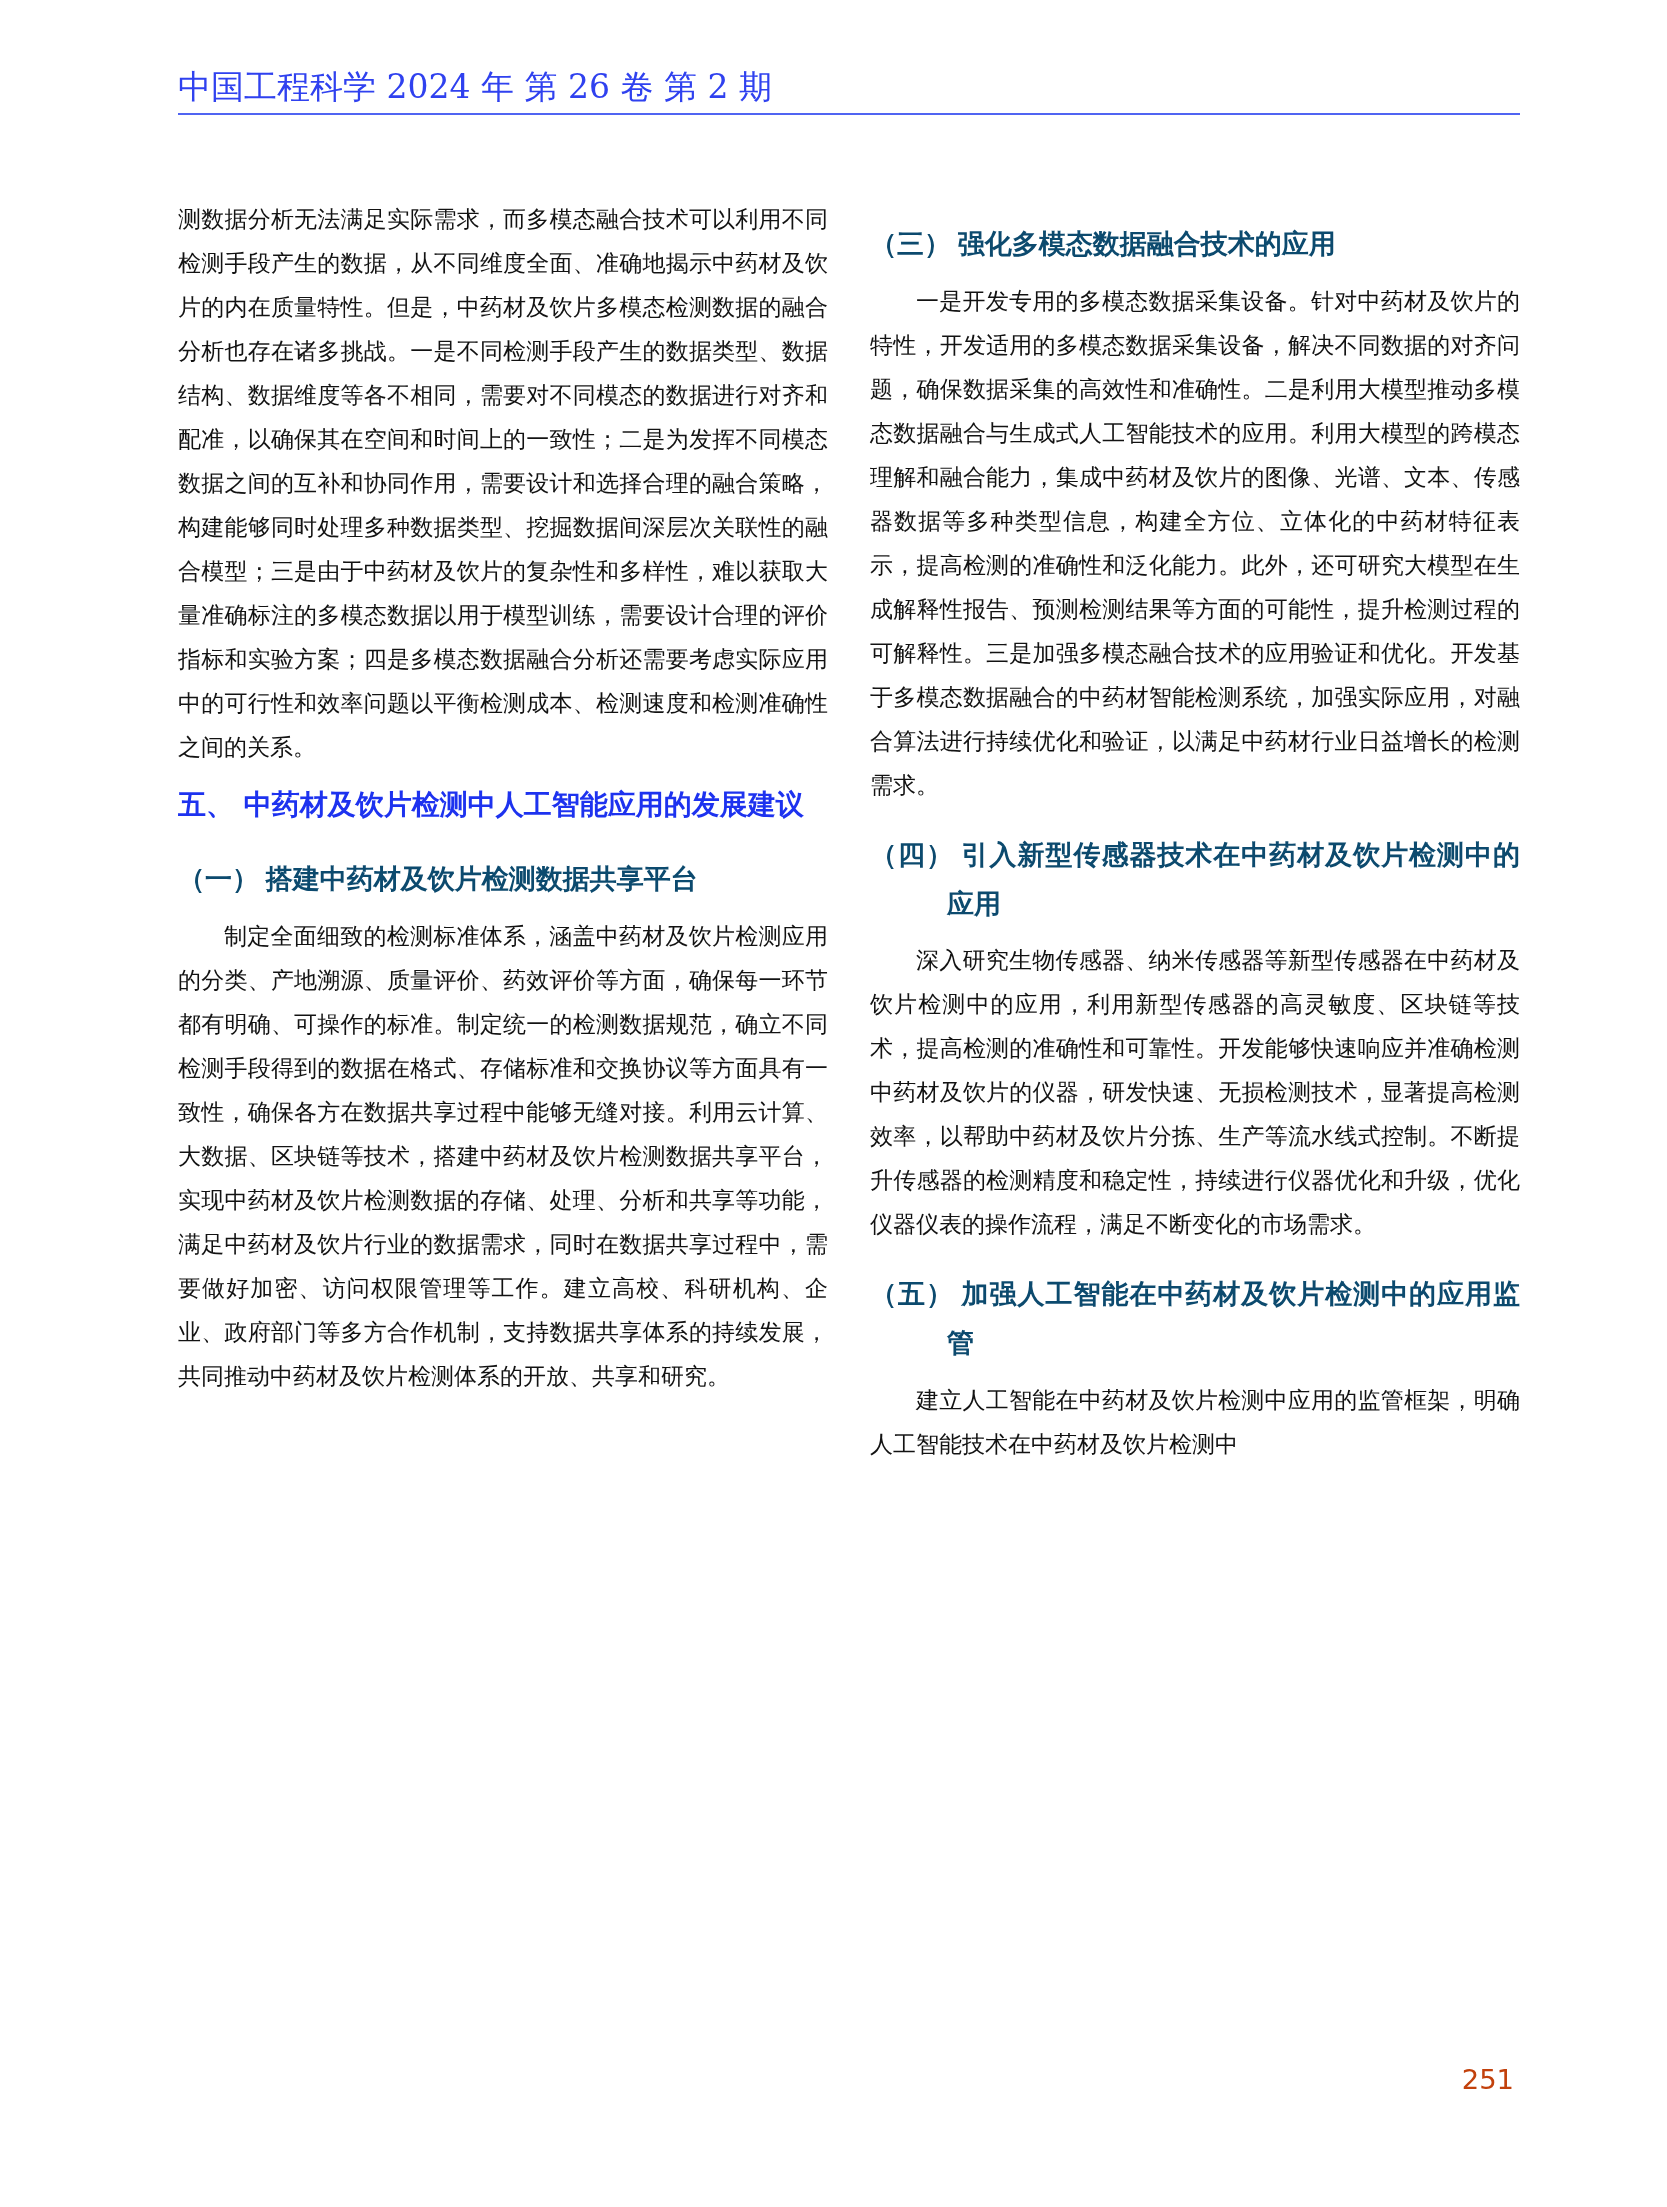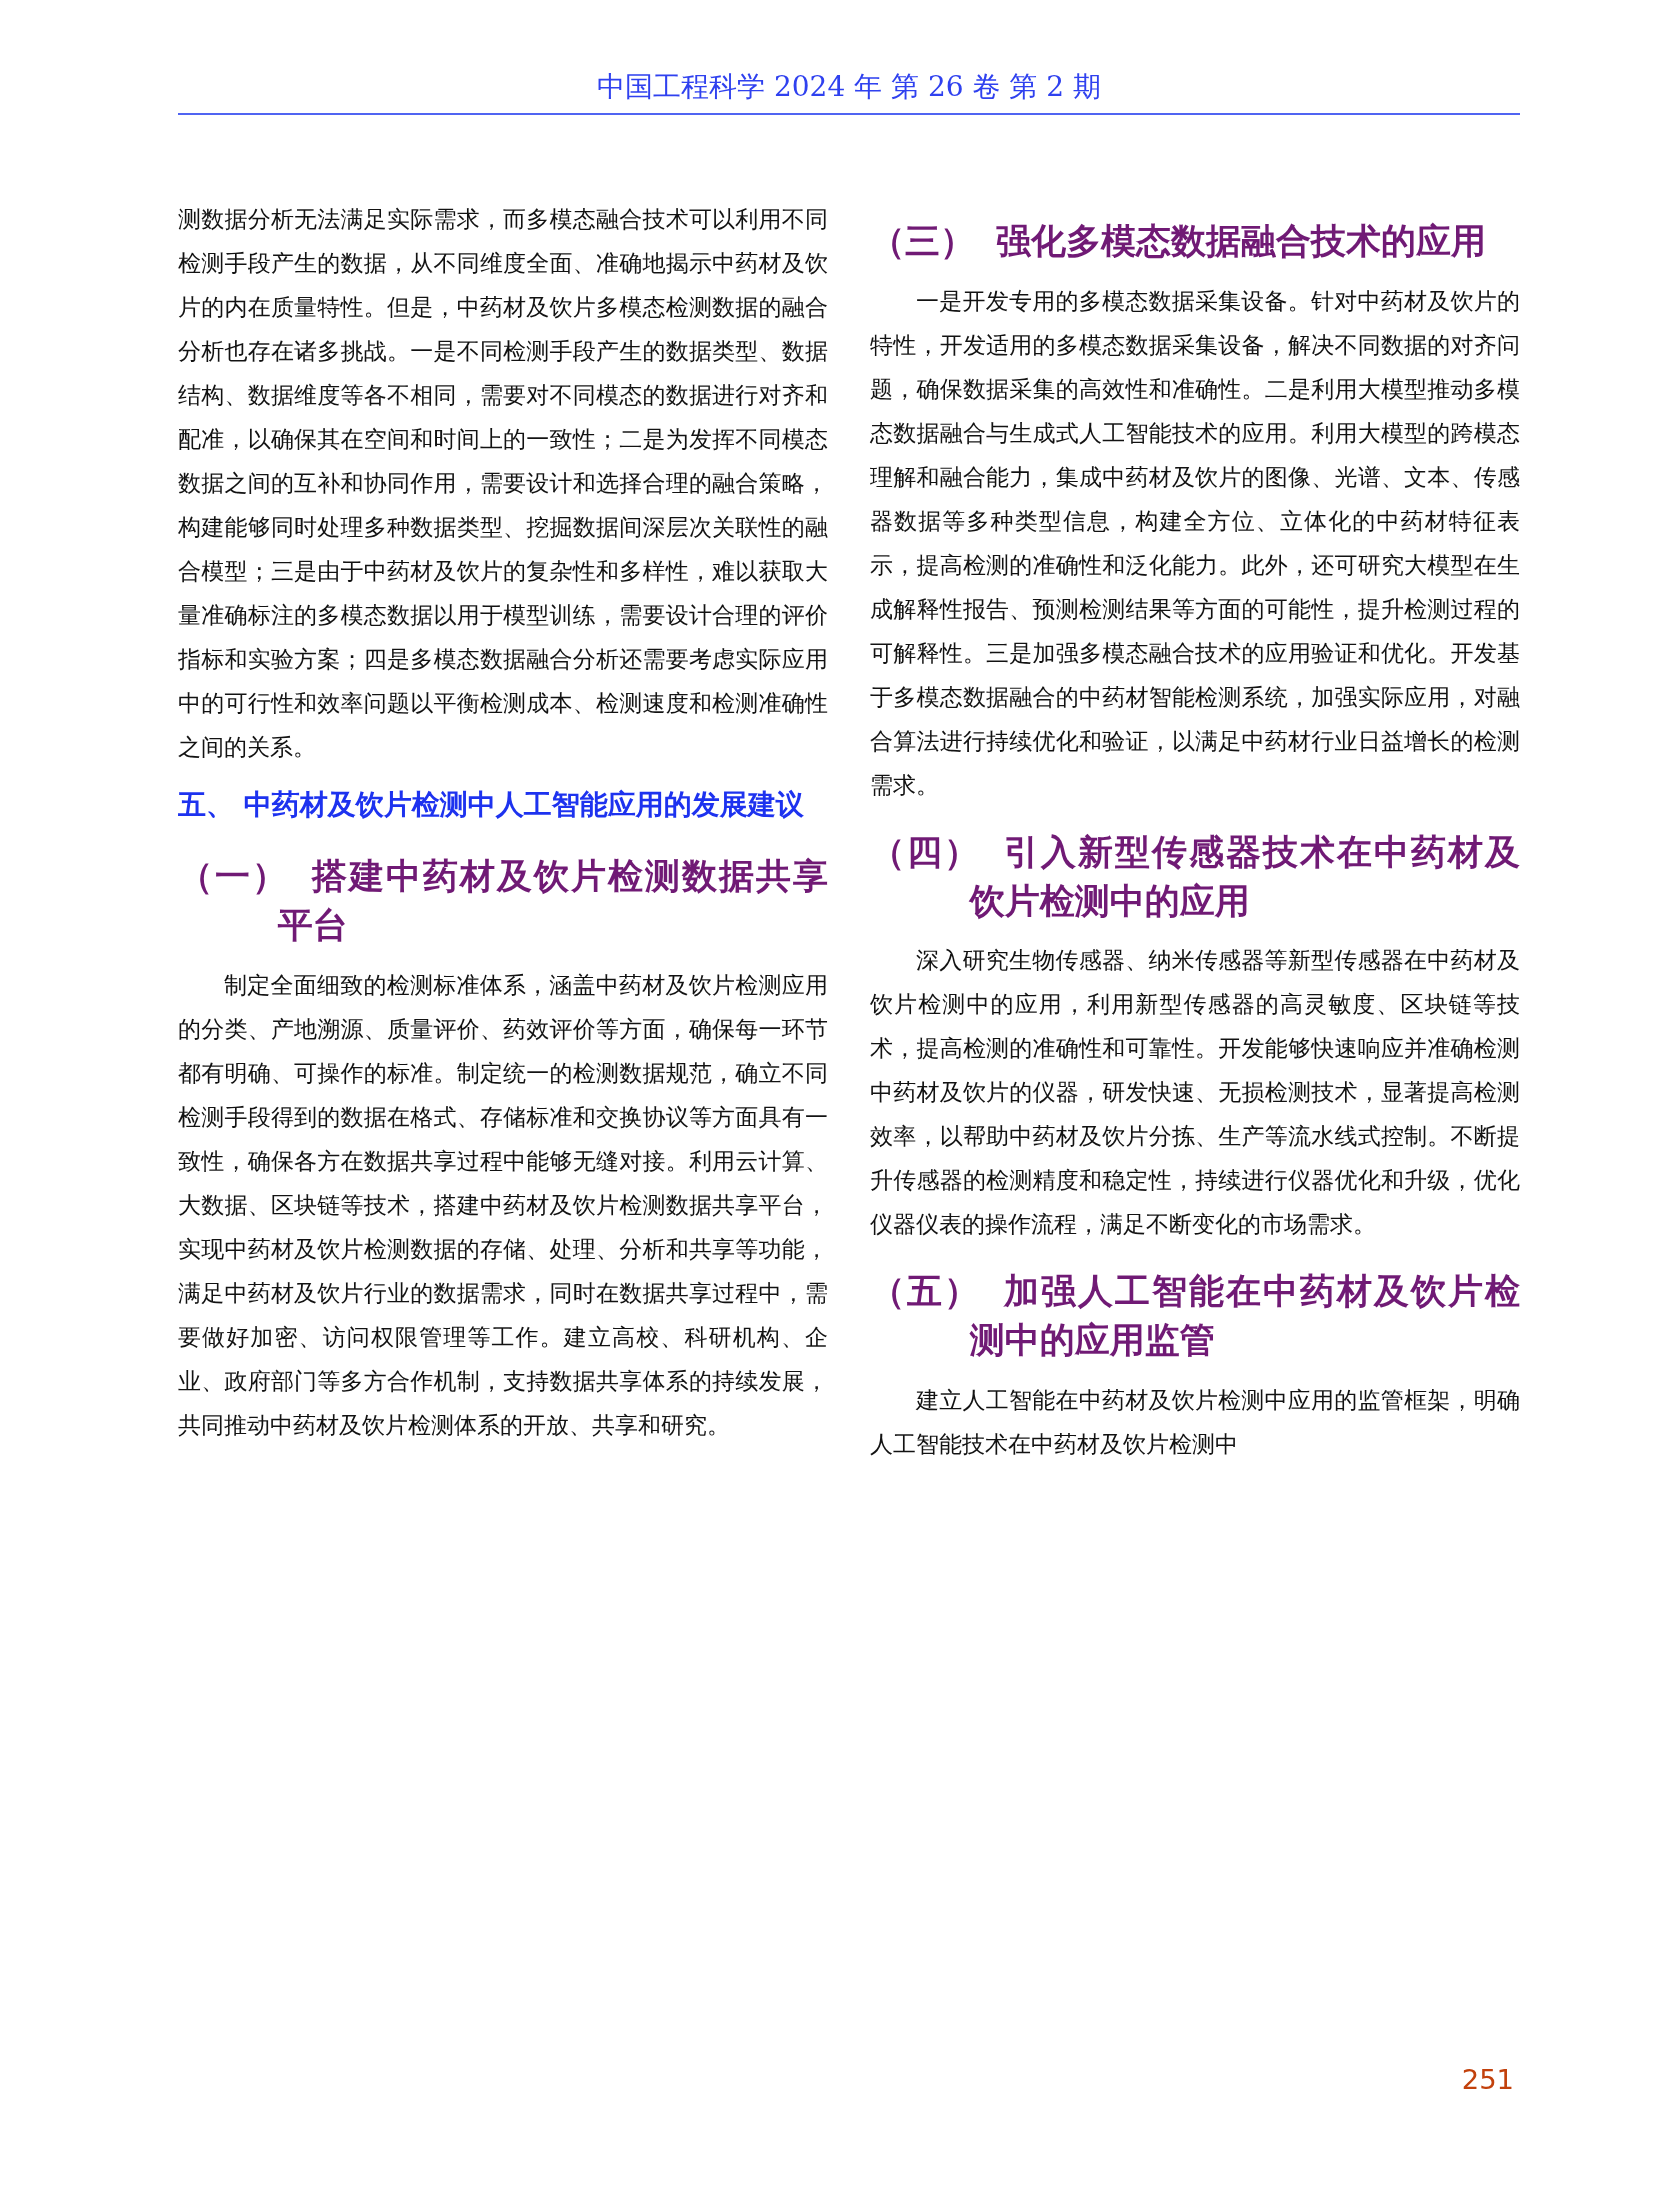--- a/index.html
+++ b/index.html
@@ -13,23 +13,23 @@
     font-family: "DejaVu Serif", serif;
     color: #121212;
   }
   .content {
     position: absolute;
     left: 178px;
     top: 69px;
     width: 1342px;
   }
   .page-header {
-    text-align: center;
+    text-align: left;
     font-family: "DejaVu Serif", serif;
-    font-size: 28px;
+    font-size: 33px;
     line-height: 35px;
     color: #2f41ef;
     padding-bottom: 8.8px;
     border-bottom: 2.9px solid #5064f2;
   }
   .columns {
     display: flex;
     gap: 42px;
     margin-top: 82px;
   }
@@ -47,25 +47,25 @@
     font-weight: bold;
     font-size: 28px;
     line-height: 55px;
     color: #1d32ef;
     margin: 7.8px 0 0 0;
     padding-left: 2em;
     text-indent: -2em;
     text-align: justify;
   }
   h3.sub {
-    font-family: Liberation Mono, monospace;
+    font-family: Liberation Serif, serif;
     font-weight: bold;
-    font-size: 35px;
+    font-size: 27px;
     line-height: 49px;
-    color: #701a75;
+    color: #0c4a6e;
     margin: 23.5px 0 9.8px 0;
     padding-left: 2.85em;
     text-indent: -2.85em;
     text-align: justify;
   }
   .page-number {
     position: absolute;
     top: 2064px;
     right: 153px;
     font-family: "DejaVu Sans", sans-serif;

